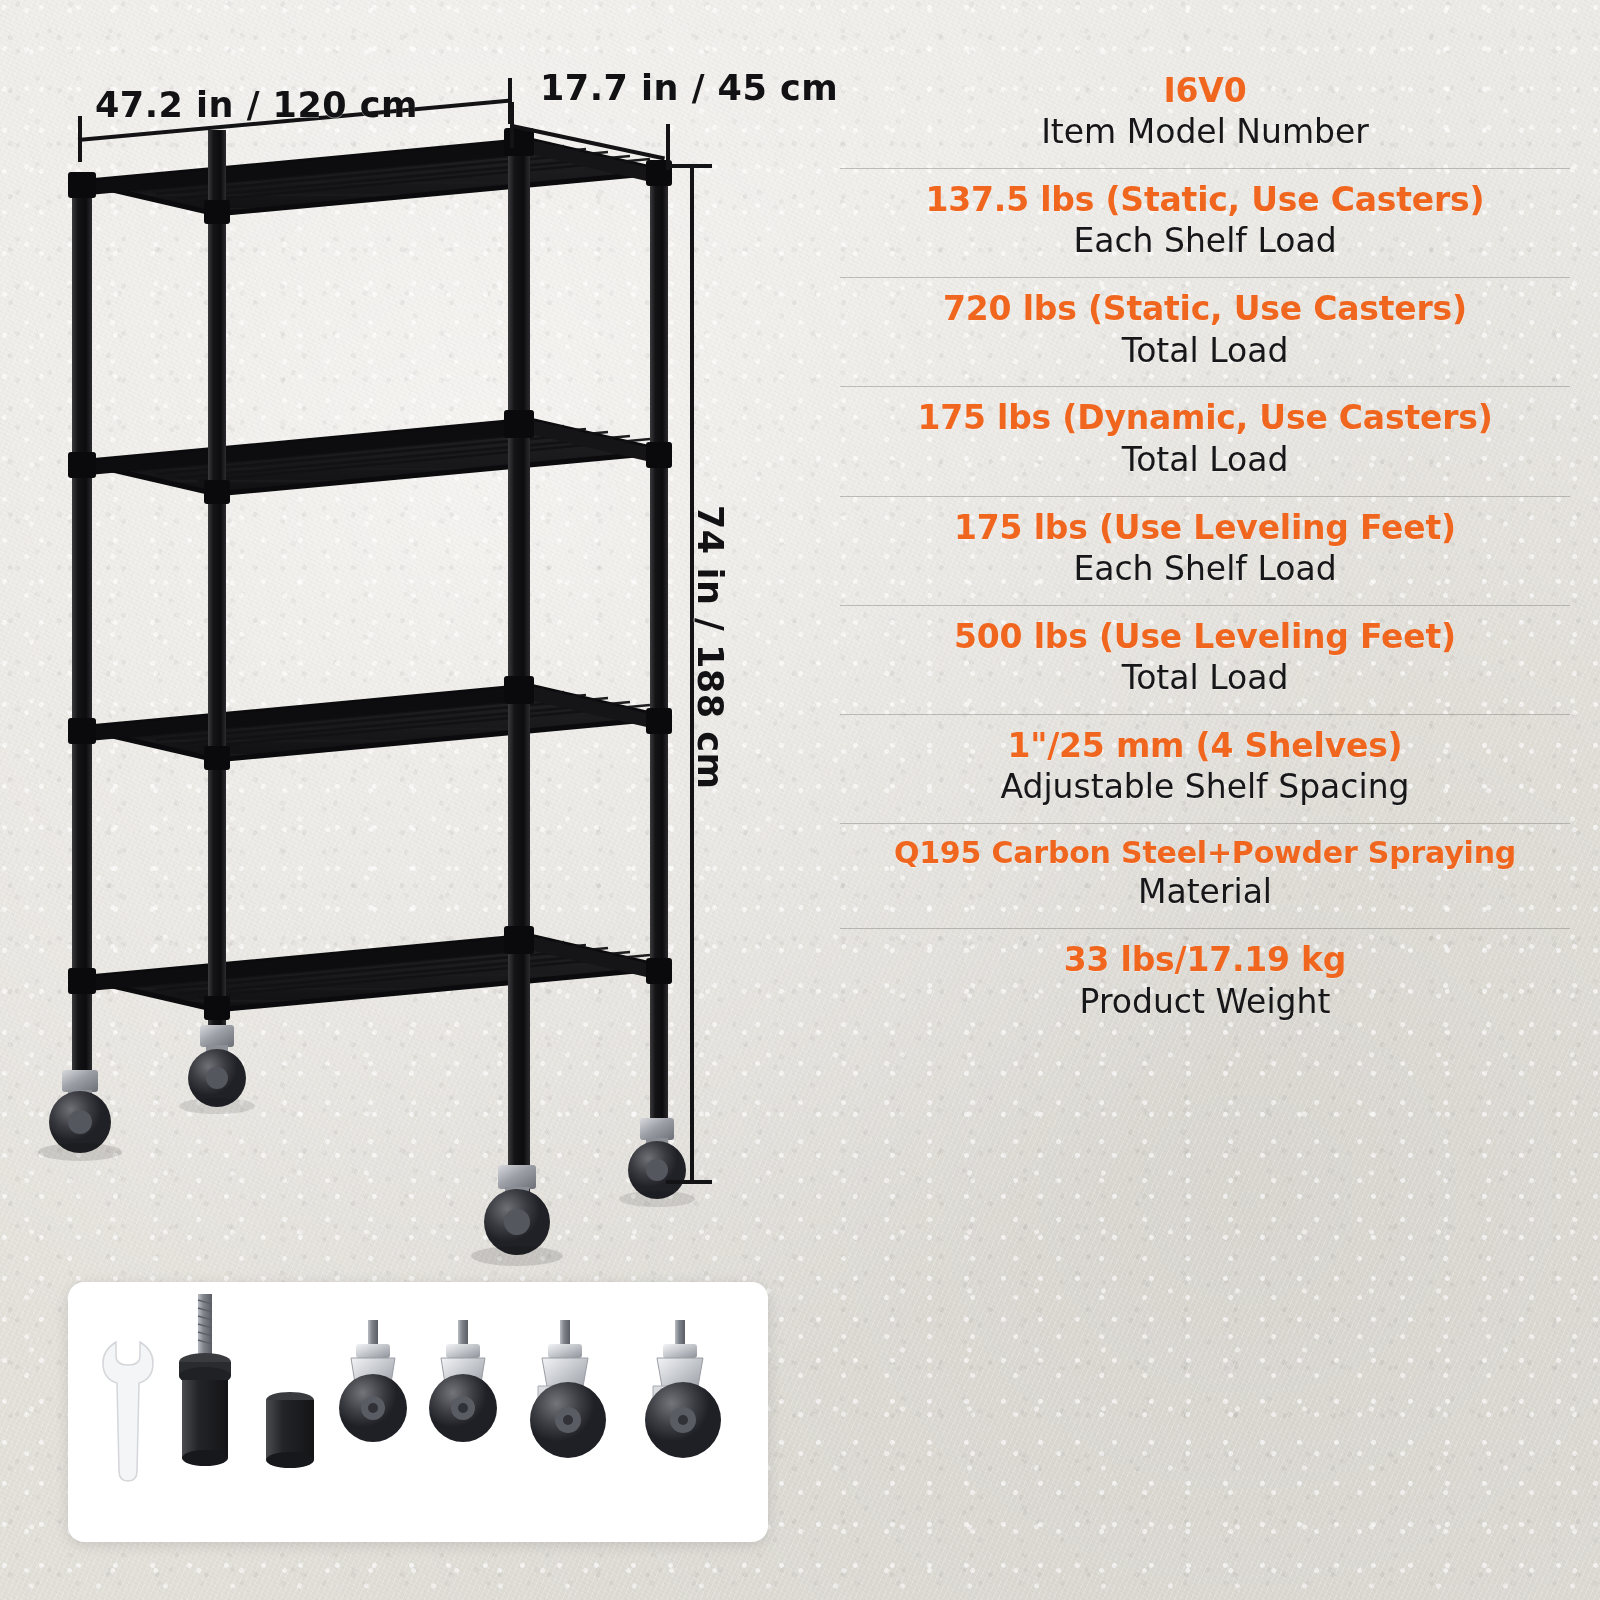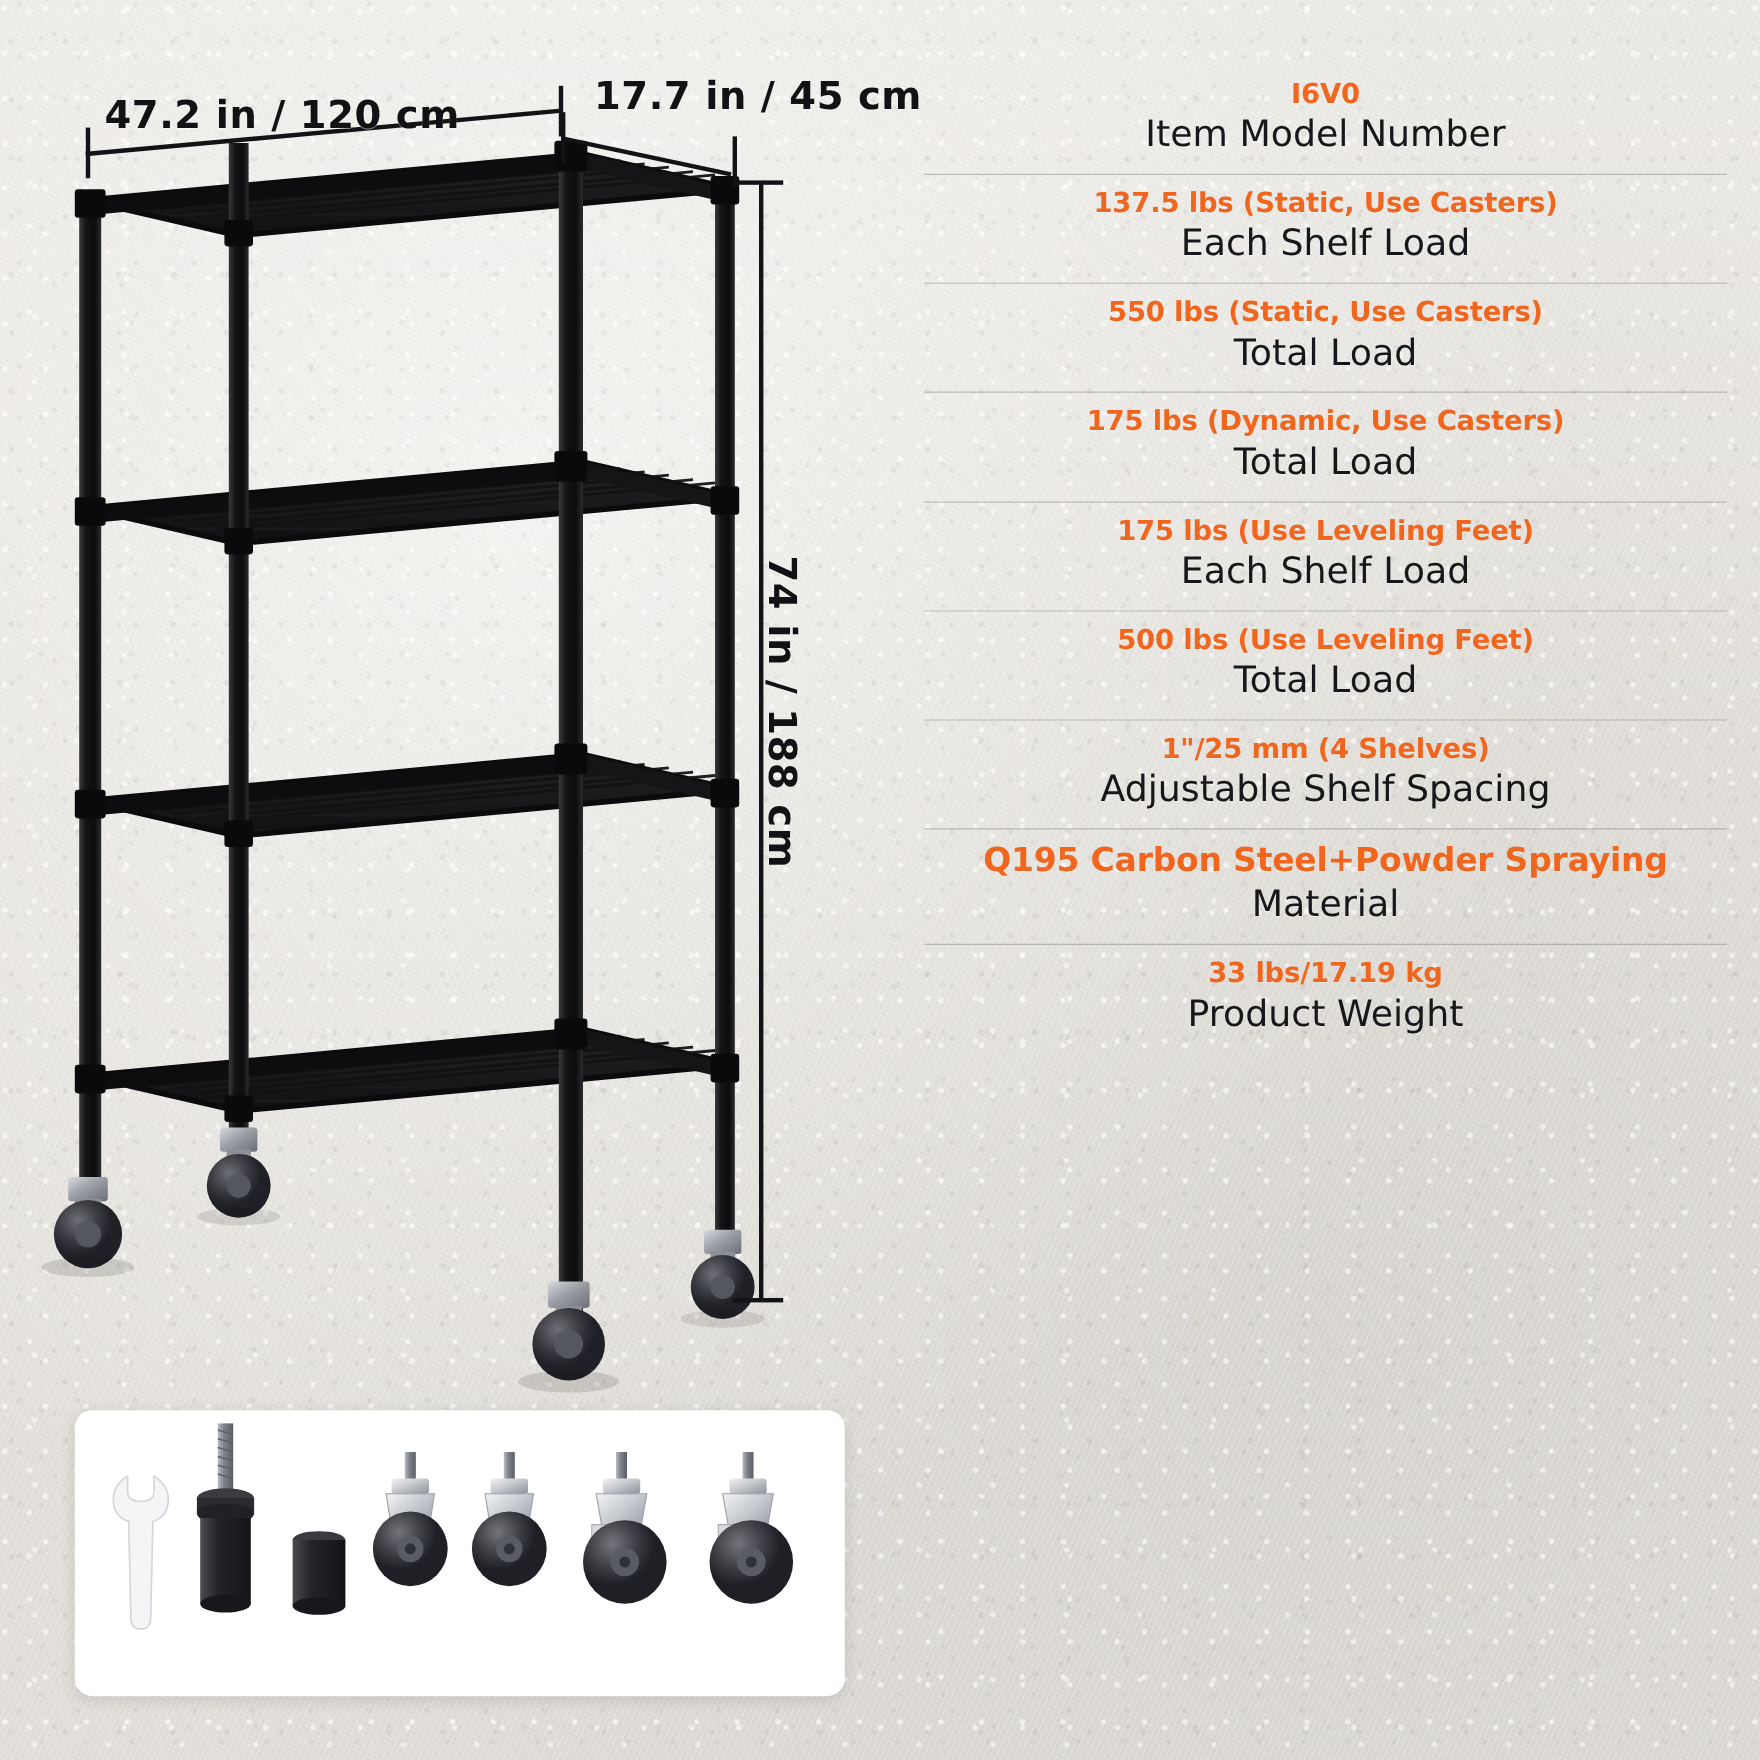--- a/index.html
+++ b/index.html
@@ -54,21 +54,21 @@
   .spec-row {
     padding: 10px 0 14px 0;
     text-align: center;
   }
   .spec-row + .spec-row {
     border-top: 1px solid rgba(120,118,112,0.42);
   }
   .spec-value {
     color: #f0661e;
     font-weight: bold;
-    font-size: 25px;
+    font-size: 33px;
     line-height: 1.25;
     letter-spacing: -0.2px;
     text-shadow: 0 1px 0 rgba(255,255,255,0.35);
   }
   .spec-value.small {
     font-size: 30px;
   }
   .spec-label {
     color: #17171a;
     font-weight: normal;
@@ -415,21 +415,21 @@
     <div class="spec-value">I6V0</div>
     <div class="spec-label">Item Model Number</div>
   </div>
 
   <div class="spec-row">
     <div class="spec-value">137.5 lbs (Static, Use Casters)</div>
     <div class="spec-label">Each Shelf Load</div>
   </div>
 
   <div class="spec-row">
-    <div class="spec-value">550 lbs (Static, Use Casters)</div>
+    <div class="spec-value">720 lbs (Static, Use Casters)</div>
     <div class="spec-label">Total Load</div>
   </div>
 
   <div class="spec-row">
     <div class="spec-value">175 lbs (Dynamic, Use Casters)</div>
     <div class="spec-label">Total Load</div>
   </div>
 
   <div class="spec-row">
     <div class="spec-value">175 lbs (Use Leveling Feet)</div>

